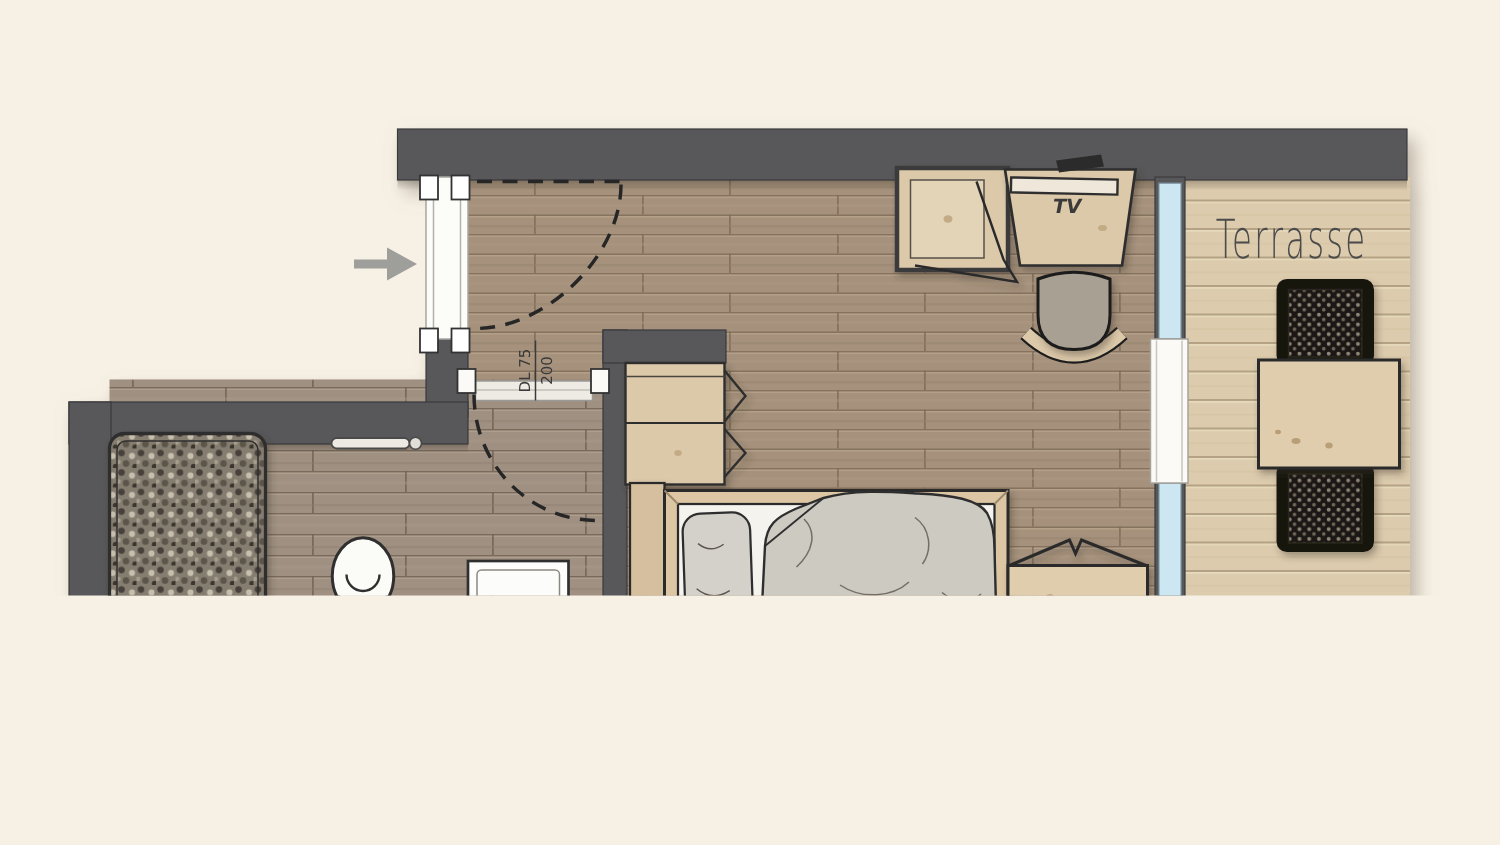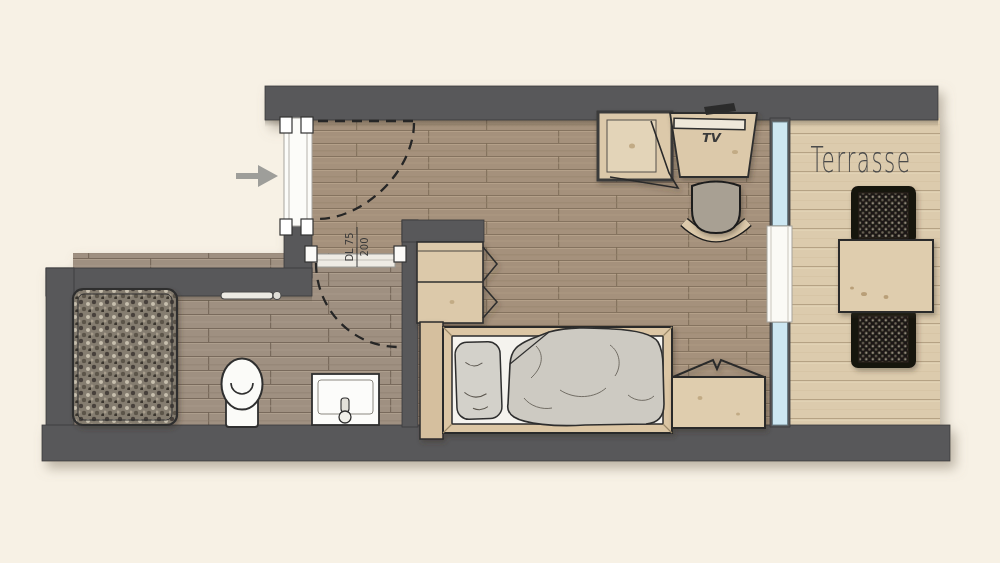--- a/index.html
+++ b/index.html
@@ -1,16 +1,16 @@
 <!DOCTYPE html>
 <html><head>
 <meta charset="utf-8">
 <style>
   html,body { margin:0; padding:0; background:#f7f1e5; }
-  .stage { position:relative; width:1000px; height:563px; overflow:hidden; }
+  .stage { position:relative; width:1000px; height:397px; overflow:hidden; }
   svg { display:block; }
   text { font-family:"DejaVu Sans", sans-serif; }
   .terrace-label { font-size:30px; font-weight:300; letter-spacing:2px; fill:#4b4b4b; }
   .tv-label { font-size:13px; font-style:italic; fill:#3a3a3a; font-weight:bold; }
   .dim-label { font-size:10px; fill:#3a3a3a; }
 </style>
 </head>
 <body>
 
 <div class="stage">

